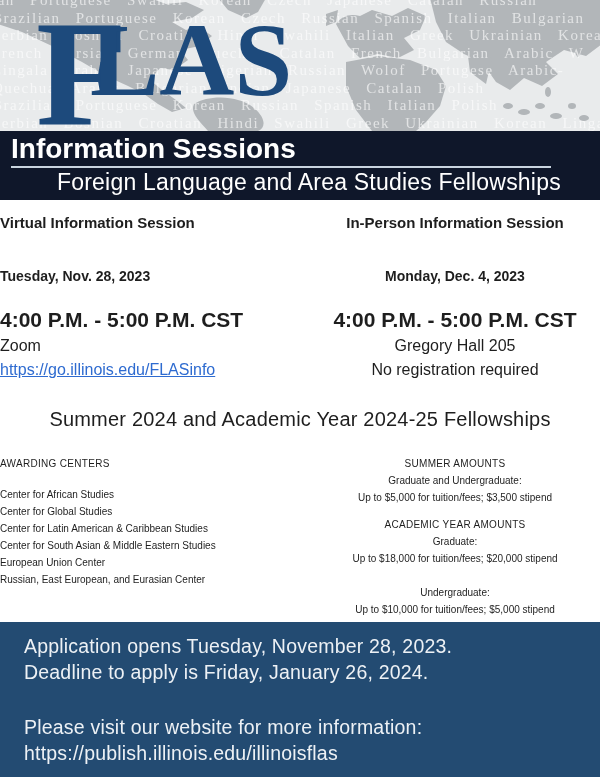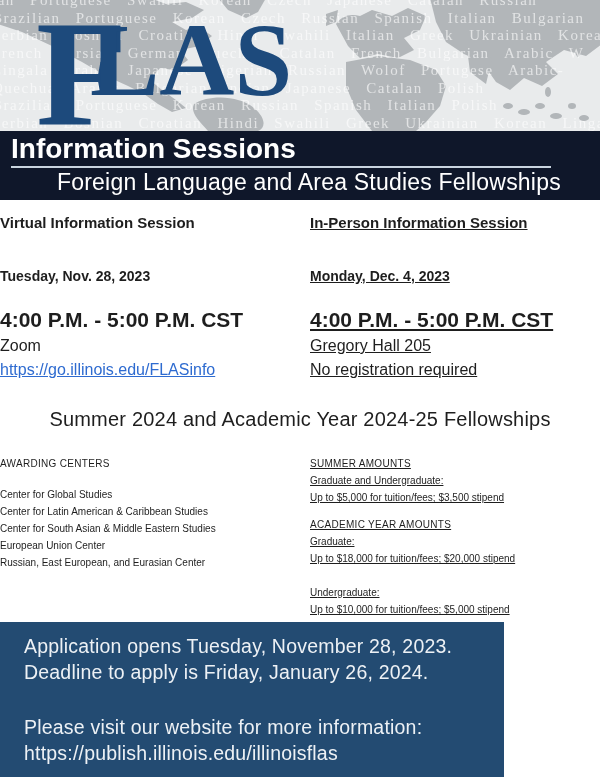--- a/index.html
+++ b/index.html
@@ -38,42 +38,42 @@
 
   
   .banner{background:#0f172a;color:#ffffff;}
   .banner-title{font-size:28px;font-weight:bold;line-height:1;padding:4px 12px 3px 11px;}
   .banner-divider{border-top:2px solid #c9d4df;margin-left:11px;width:540px;height:0;}
   .banner-sub{font-size:23px;font-weight:normal;line-height:1;padding:3px 12px 6px 11px;letter-spacing:0.2px;margin-left:46px;}
 
   
   .cols{display:flex;}
   .col-left{width:283px;text-align:left;}
-  .col-right{width:290px;margin-left:27px;text-decoration:underline;}
+  .col-right{width:290px;margin-left:27px;text-align:center;}
 
   
   .session-title{font-size:15px;font-weight:bold;line-height:18px;margin-top:14px;}
   .session-date{font-size:14px;font-weight:bold;line-height:26px;margin-top:31px;}
   .session-time{font-size:21px;font-weight:bold;line-height:26px;margin-top:18px;}
   .session-venue{font-size:16px;line-height:22px;margin-top:2px;}
   .session-extra{font-size:16px;line-height:22px;margin-top:2px;}
   a.session-link{color:#2e6bd0;text-decoration:underline;}
 
   
   .fellow-heading{font-size:20px;font-weight:normal;line-height:26px;margin:25px 0 0 0;text-align:center;letter-spacing:0.2px;}
   .fellow-cols{margin-top:23px;font-size:10px;line-height:17px;}
   .block-header{letter-spacing:0.3px;}
   .centers .block-header{margin-bottom:14px;}
   .amounts .block{margin-bottom:10px;}
   .amounts .block.last-gap{margin-bottom:17px;}
 
   
   .footer{
     position:absolute;left:0;bottom:0;
-    width:504px;height:155px;box-sizing:border-box;
+    width:600px;height:155px;box-sizing:border-box;
     background:#234b72;color:#edf1f5;
     padding:11px 24px 0 24px;
     font-size:19.5px;line-height:26px;letter-spacing:0.2px;
   }
   .footer .f-block{margin-bottom:29px;}
 </style>
 </head>
 <body>
 
 <div class="poster">
@@ -141,20 +141,21 @@
       <div class="session-extra">No registration required</div>
     </div>
   </section>
 
   <section>
     <h2 class="fellow-heading">Summer 2024 and Academic Year 2024-25 Fellowships</h2>
 
     <div class="cols fellow-cols">
       <div class="col-left centers">
         <div class="block-header">AWARDING CENTERS</div>
+        <div>Center for African Studies</div>
         <div>Center for Global Studies</div>
         <div>Center for Latin American &amp; Caribbean Studies</div>
         <div>Center for South Asian &amp; Middle Eastern Studies</div>
         <div>European Union Center</div>
         <div>Russian, East European, and Eurasian Center</div>
       </div>
 
       <div class="col-right amounts">
         <div class="block">
           <div class="block-header">SUMMER AMOUNTS</div>

